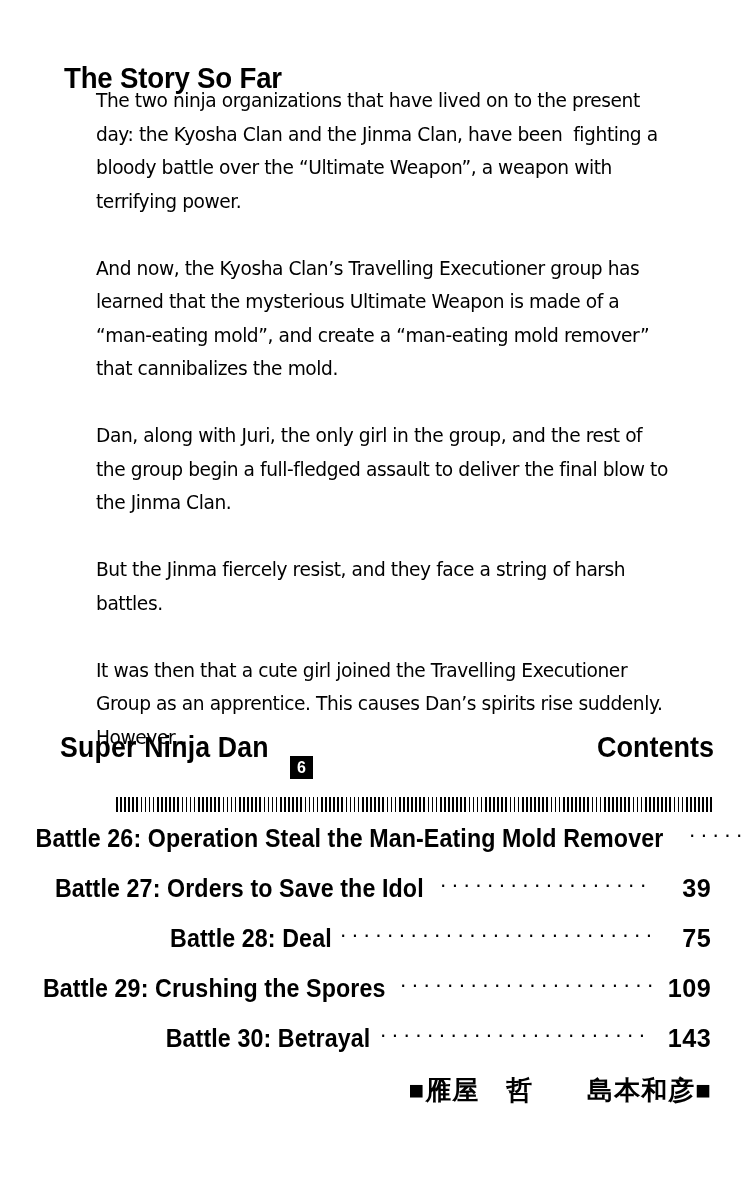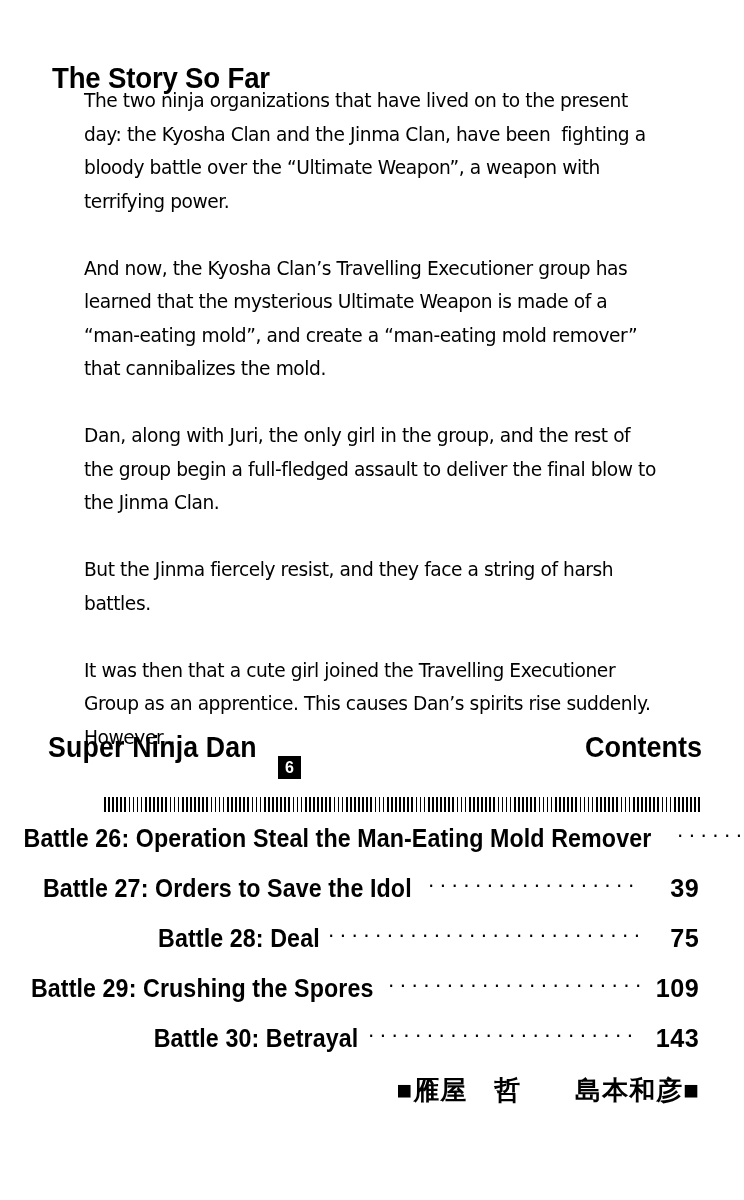--- a/index.html
+++ b/index.html
@@ -14,20 +14,21 @@
     color: #000000;
     overflow: hidden;
     position: relative;
   }
 
   .page {
     position: relative;
     width: 632px;
     height: 1200px;
     box-sizing: border-box;
+    margin-left: 12px;
   }
 
   
   .story-section {
     position: absolute;
     left: 0;
     top: 0;
     width: 744px;
   }
 

